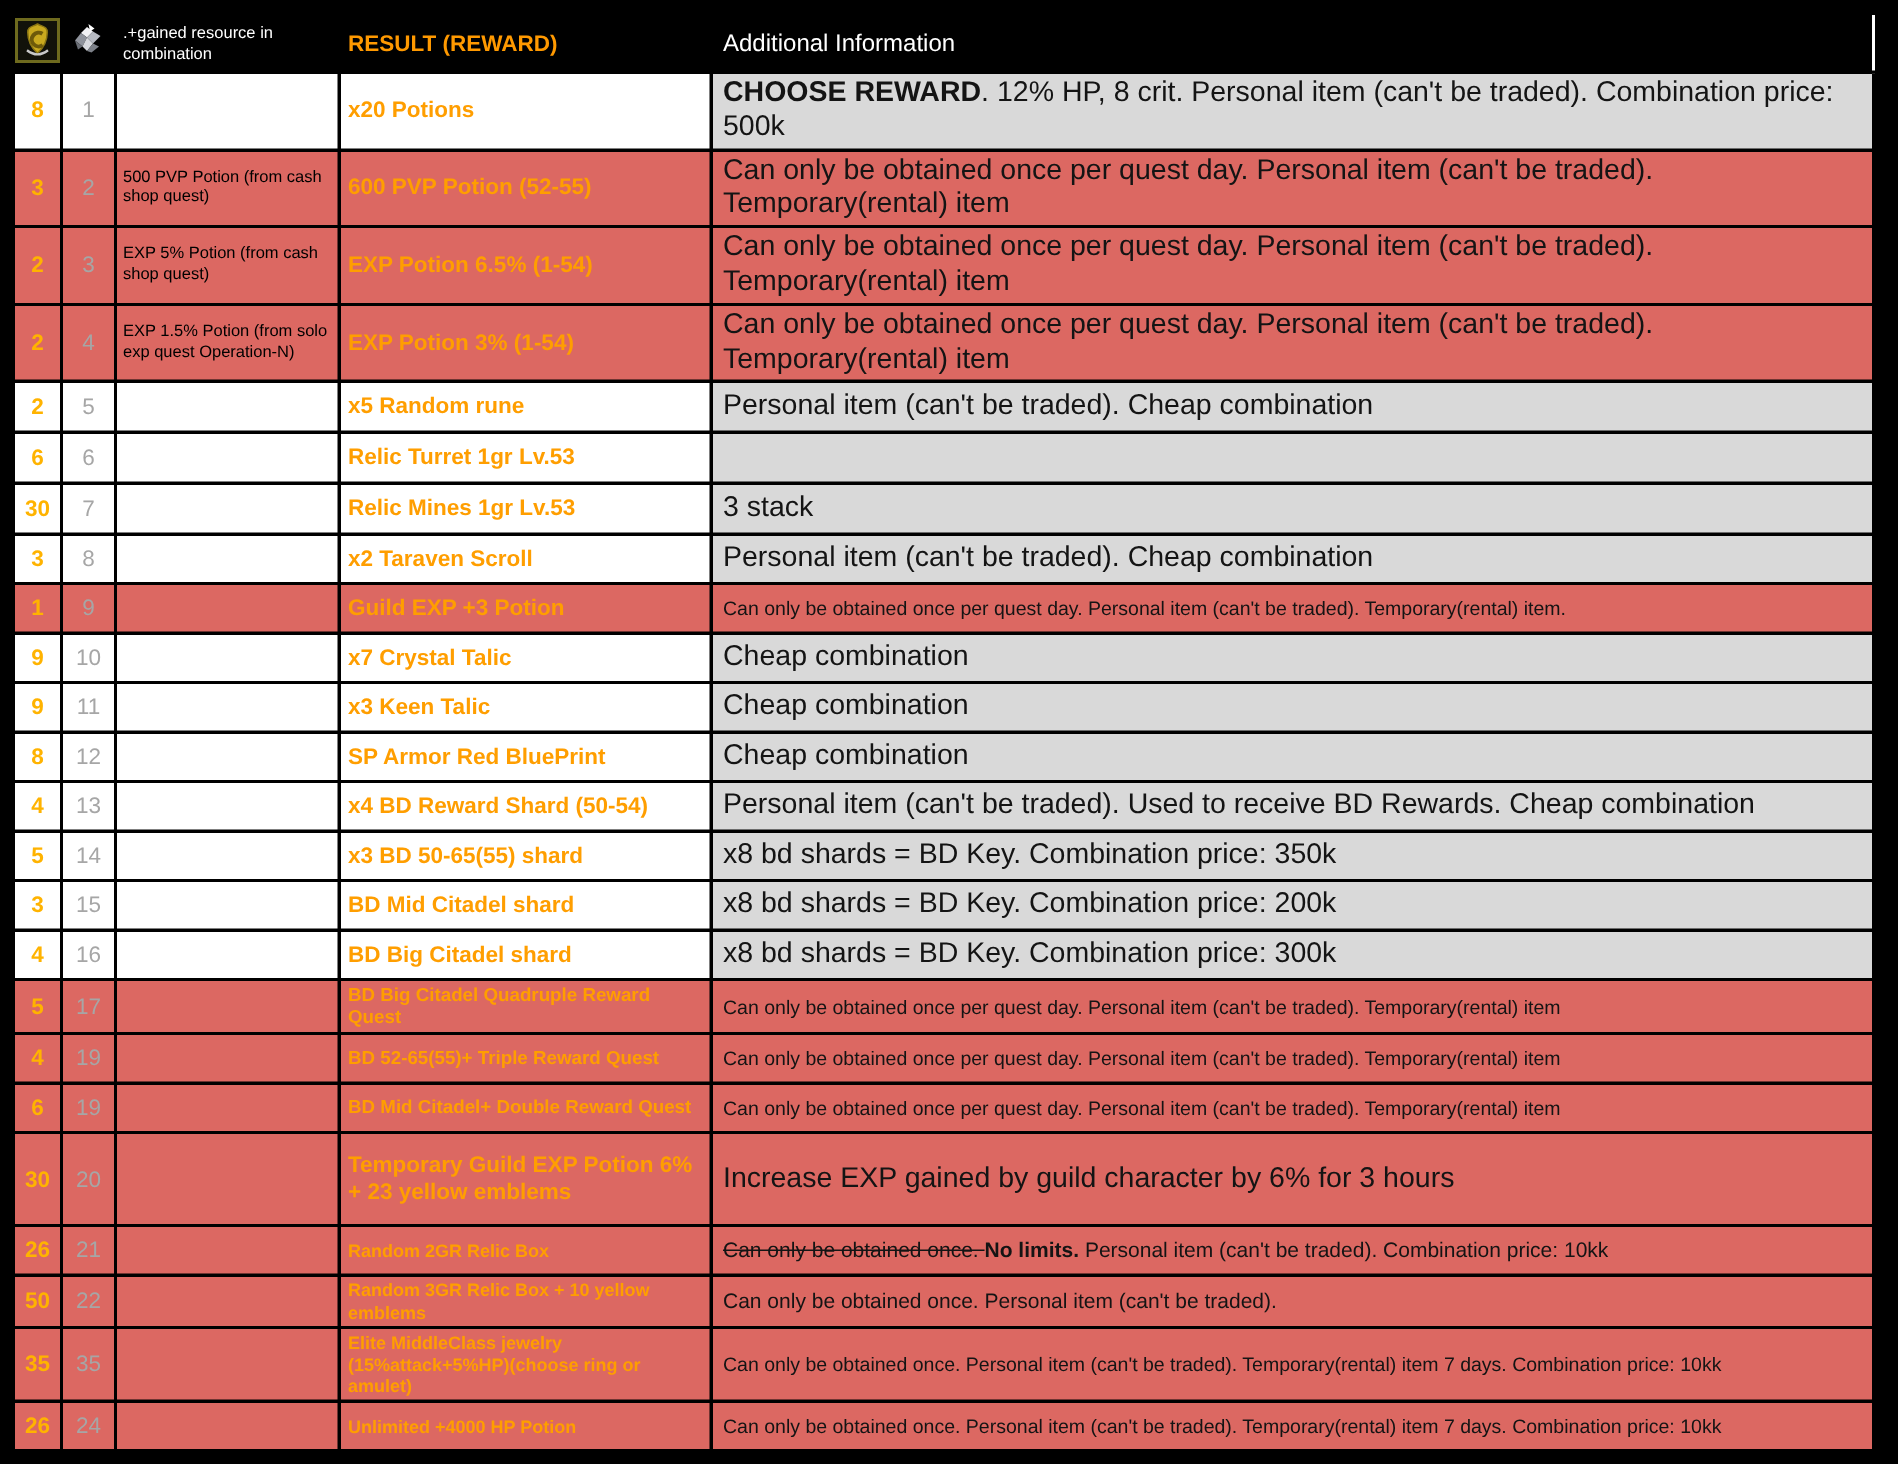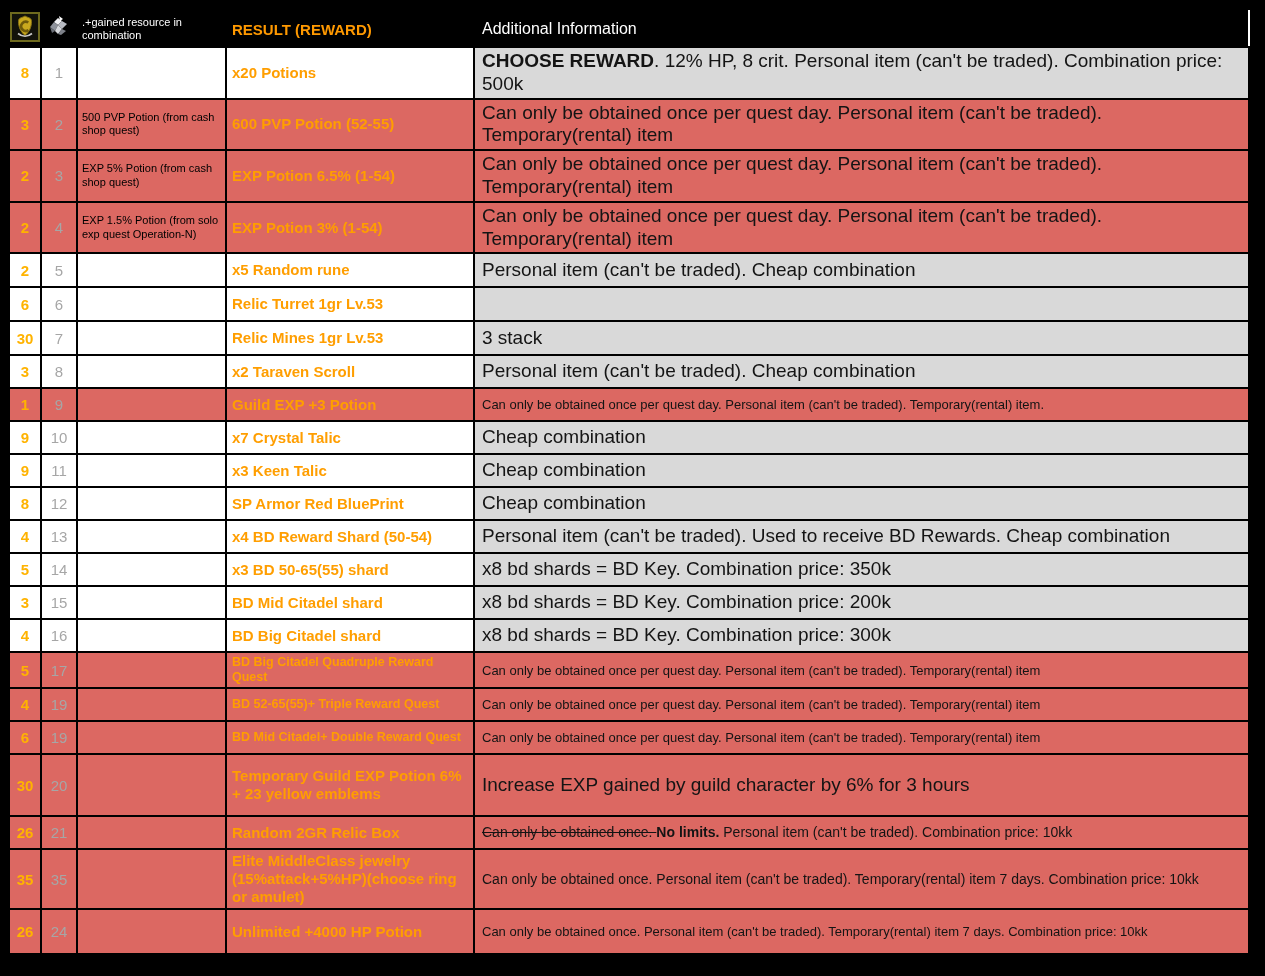--- a/index.html
+++ b/index.html
@@ -37,21 +37,21 @@
   tbody tr:nth-child(n+5):nth-child(-n+7) td { height:34px; }
   tbody tr:nth-child(20) td { height:62px; }
   tbody tr:nth-child(23) td { height:45px;margin-left:48px; }
 
   
   tbody tr:nth-child(9) td.info,
   tbody tr:nth-child(n+17):nth-child(-n+19) td.info,
   tbody tr:nth-child(n+23) td.info { font-size:13px; }
   tbody tr:nth-child(n+21):nth-child(-n+22) td.info { font-size:14px; }
   tbody tr:nth-child(n+17):nth-child(-n+19) td.result { font-size:12.5px; }
-  tbody tr:nth-child(n+21) td.result { font-size:15px; }
+  tbody tr:nth-child(n+21) td.result { font-size:12px; }
 
   .b { font-weight:bold; }
   .strike { text-decoration:line-through; }
   .ic { display:inline-block; line-height:0; }
 </style>
 </head>
 <body>
 
 <div class="wrap">
   <table>
@@ -234,20 +234,27 @@
           <td class="info"><span class="">Increase EXP gained by guild character by 6% for 3 hours</span></td>
         </tr>
         <tr class="red">
           <td class="qty">26</td>
           <td class="num">21</td>
           <td class="extra"></td>
           <td class="result">Random 2GR Relic Box</td>
           <td class="info"><span class="strike">Can only be obtained once. </span><span class="b ">No limits.</span><span class=""> Personal item (can't be traded). Combination price: 10kk</span></td>
         </tr>
         <tr class="red">
+          <td class="qty">50</td>
+          <td class="num">22</td>
+          <td class="extra"></td>
+          <td class="result">Random 3GR Relic Box + 10 yellow emblems</td>
+          <td class="info"><span class="">Can only be obtained once. Personal item (can't be traded).</span></td>
+        </tr>
+        <tr class="red">
           <td class="qty">35</td>
           <td class="num">35</td>
           <td class="extra"></td>
           <td class="result">Elite MiddleClass jewelry (15%attack+5%HP)(choose ring or amulet)</td>
           <td class="info"><span class="">Can only be obtained once. Personal item (can't be traded). Temporary(rental) item 7 days. Combination price: 10kk</span></td>
         </tr>
         <tr class="red">
           <td class="qty">26</td>
           <td class="num">24</td>
           <td class="extra"></td>

